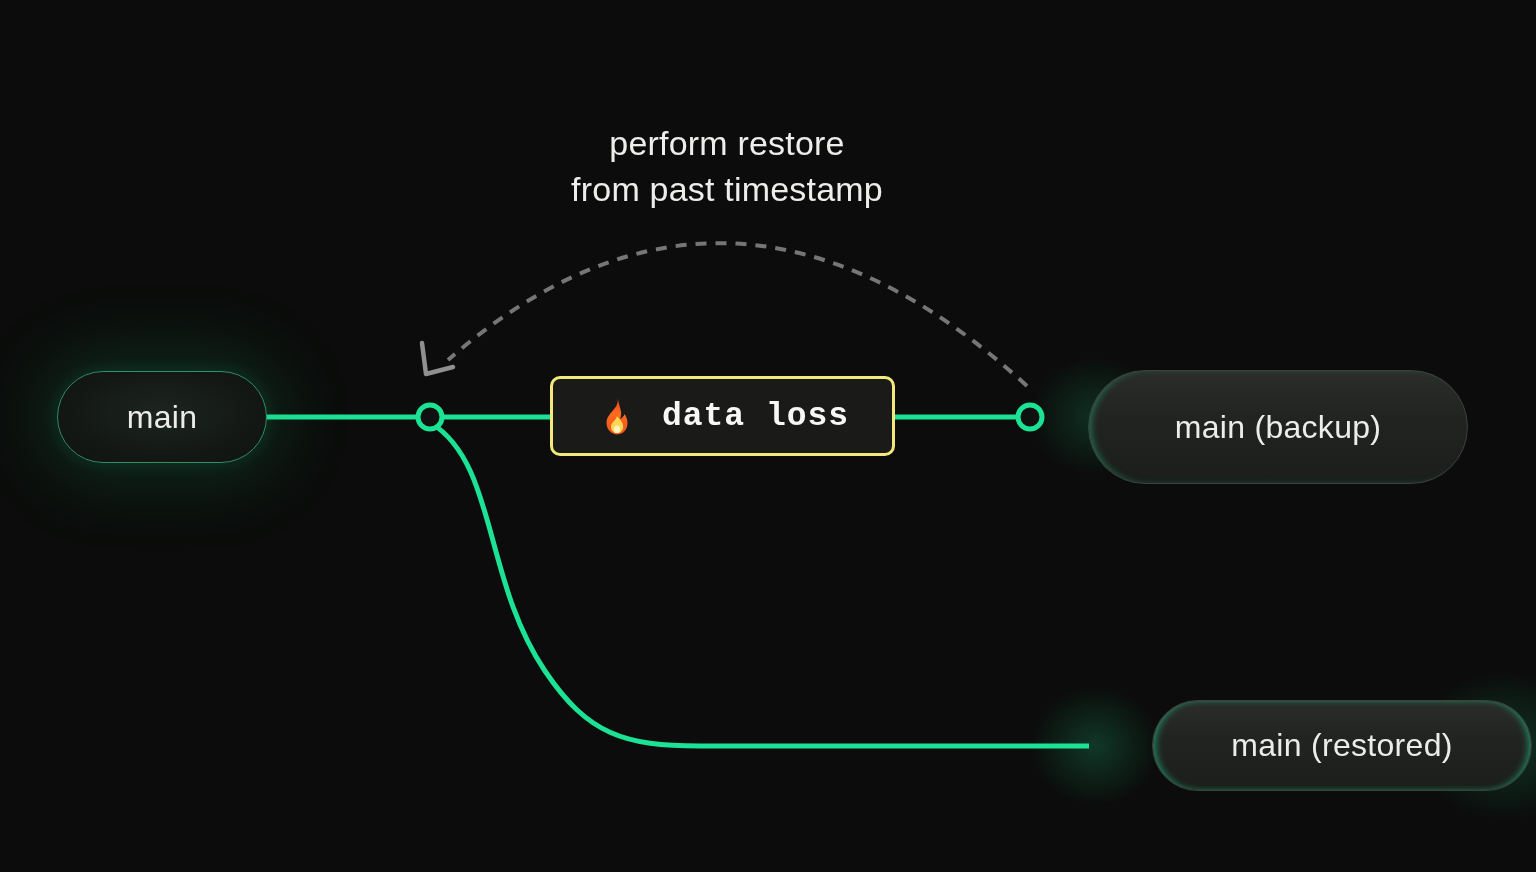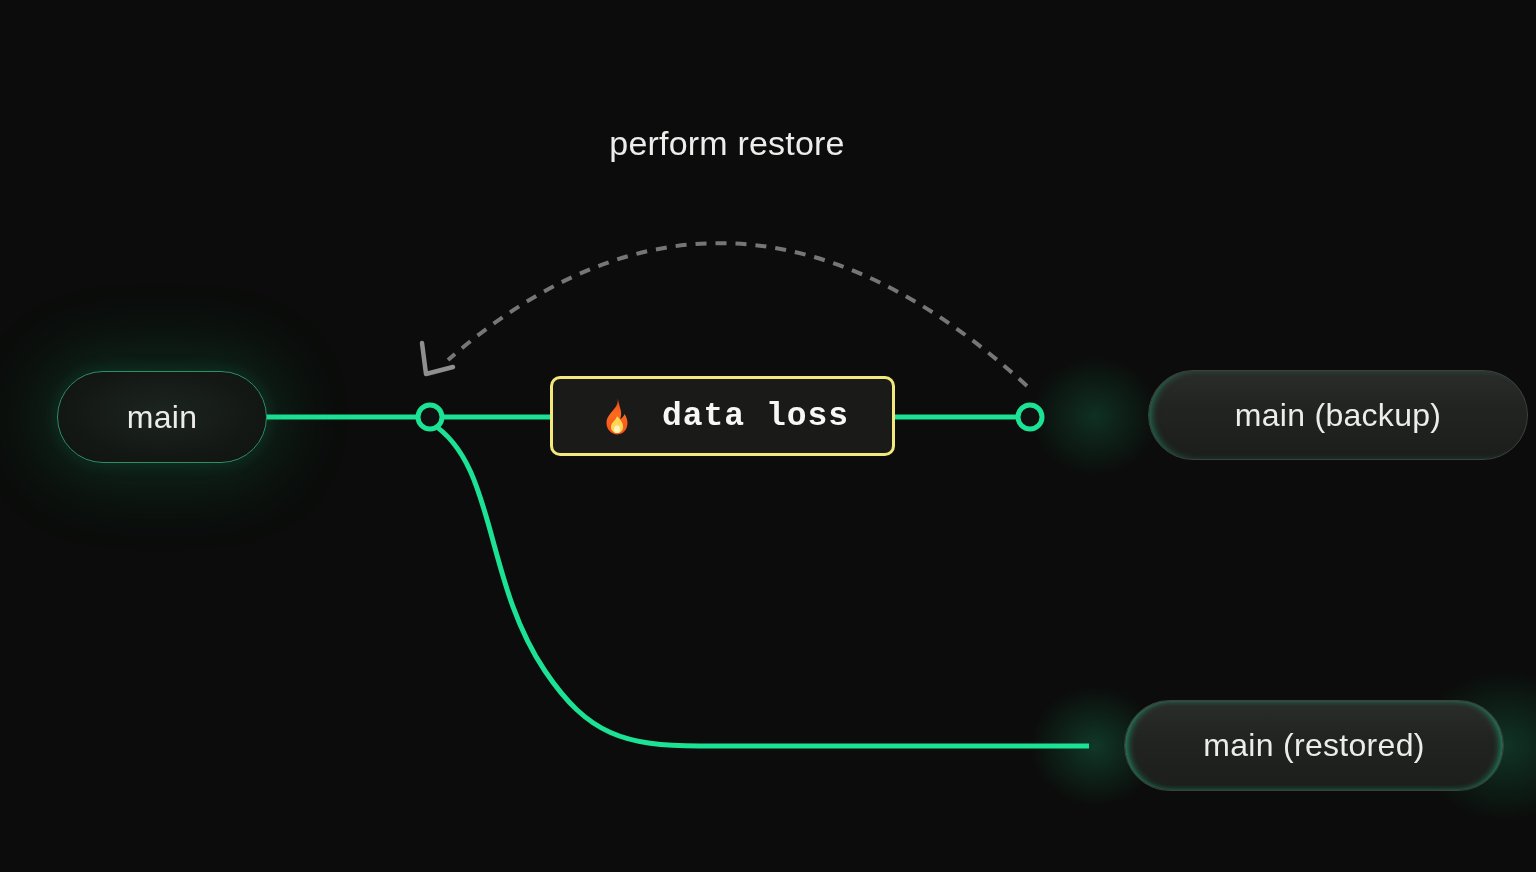--- a/index.html
+++ b/index.html
@@ -81,25 +81,25 @@
     left: 57px; top: 355px; width: 210px; height: 92px;
     border: 1.5px solid var(--main-border-green);
     background: radial-gradient(ellipse at 50% 45%, #1c2520 0%, #141815 60%, #101311 100%);
     box-shadow: 0 0 70px 22px rgba(35, 180, 120, 0.16), 0 0 18px 2px rgba(35, 200, 130, 0.12);
   }
   .pill-gray {
     border: 1.5px solid var(--pill-border-gray);
     background: linear-gradient(180deg, #2b2d2b 0%, #222422 40%, #1c1e1c 100%);
   }
   .pill-backup {
-    left: 1148px; top: 354px; width: 380px; height: 90px;
+    left: 1088px; top: 354px; width: 380px; height: 114px;
     box-shadow: inset 5px 0 8px -4px rgba(35, 220, 150, 0.55);
   }
   .pill-restored {
-    left: 1124px; top: 684px; width: 380px; height: 91px;
+    left: 1152px; top: 684px; width: 380px; height: 91px;
     box-shadow: inset 5px 0 8px -4px rgba(35, 220, 150, 0.75),
                 inset -5px 0 8px -4px rgba(35, 220, 150, 0.75);
     align-items: center;
   }
   .glow {
     position: absolute;
     border-radius: 50%;
     pointer-events: none;
   }
   .glow-backup-left {
@@ -152,20 +152,21 @@
 
     <path class="restore-arc" d="M 1027 370 Q 730 98 448 344"></path>
     <path class="arrow-head" d="M 422 327 L 426 358 L 453 351"></path>
 
     <circle class="point-circle" cx="430" cy="401" r="12"></circle>
     <circle class="point-circle" cx="1030" cy="401" r="12"></circle>
   </svg>
 
   <div class="caption">
     <div>perform restore</div>
+    <div>from past timestamp</div>
   </div>
 
   <div class="pill pill-main">
     <span>main</span>
   </div>
 
   <div class="event-box">
     <svg class="flame" viewBox="0 0 32 32">
       <defs>
         <linearGradient id="flameOuter" x1="0" y1="0" x2="0" y2="1">

